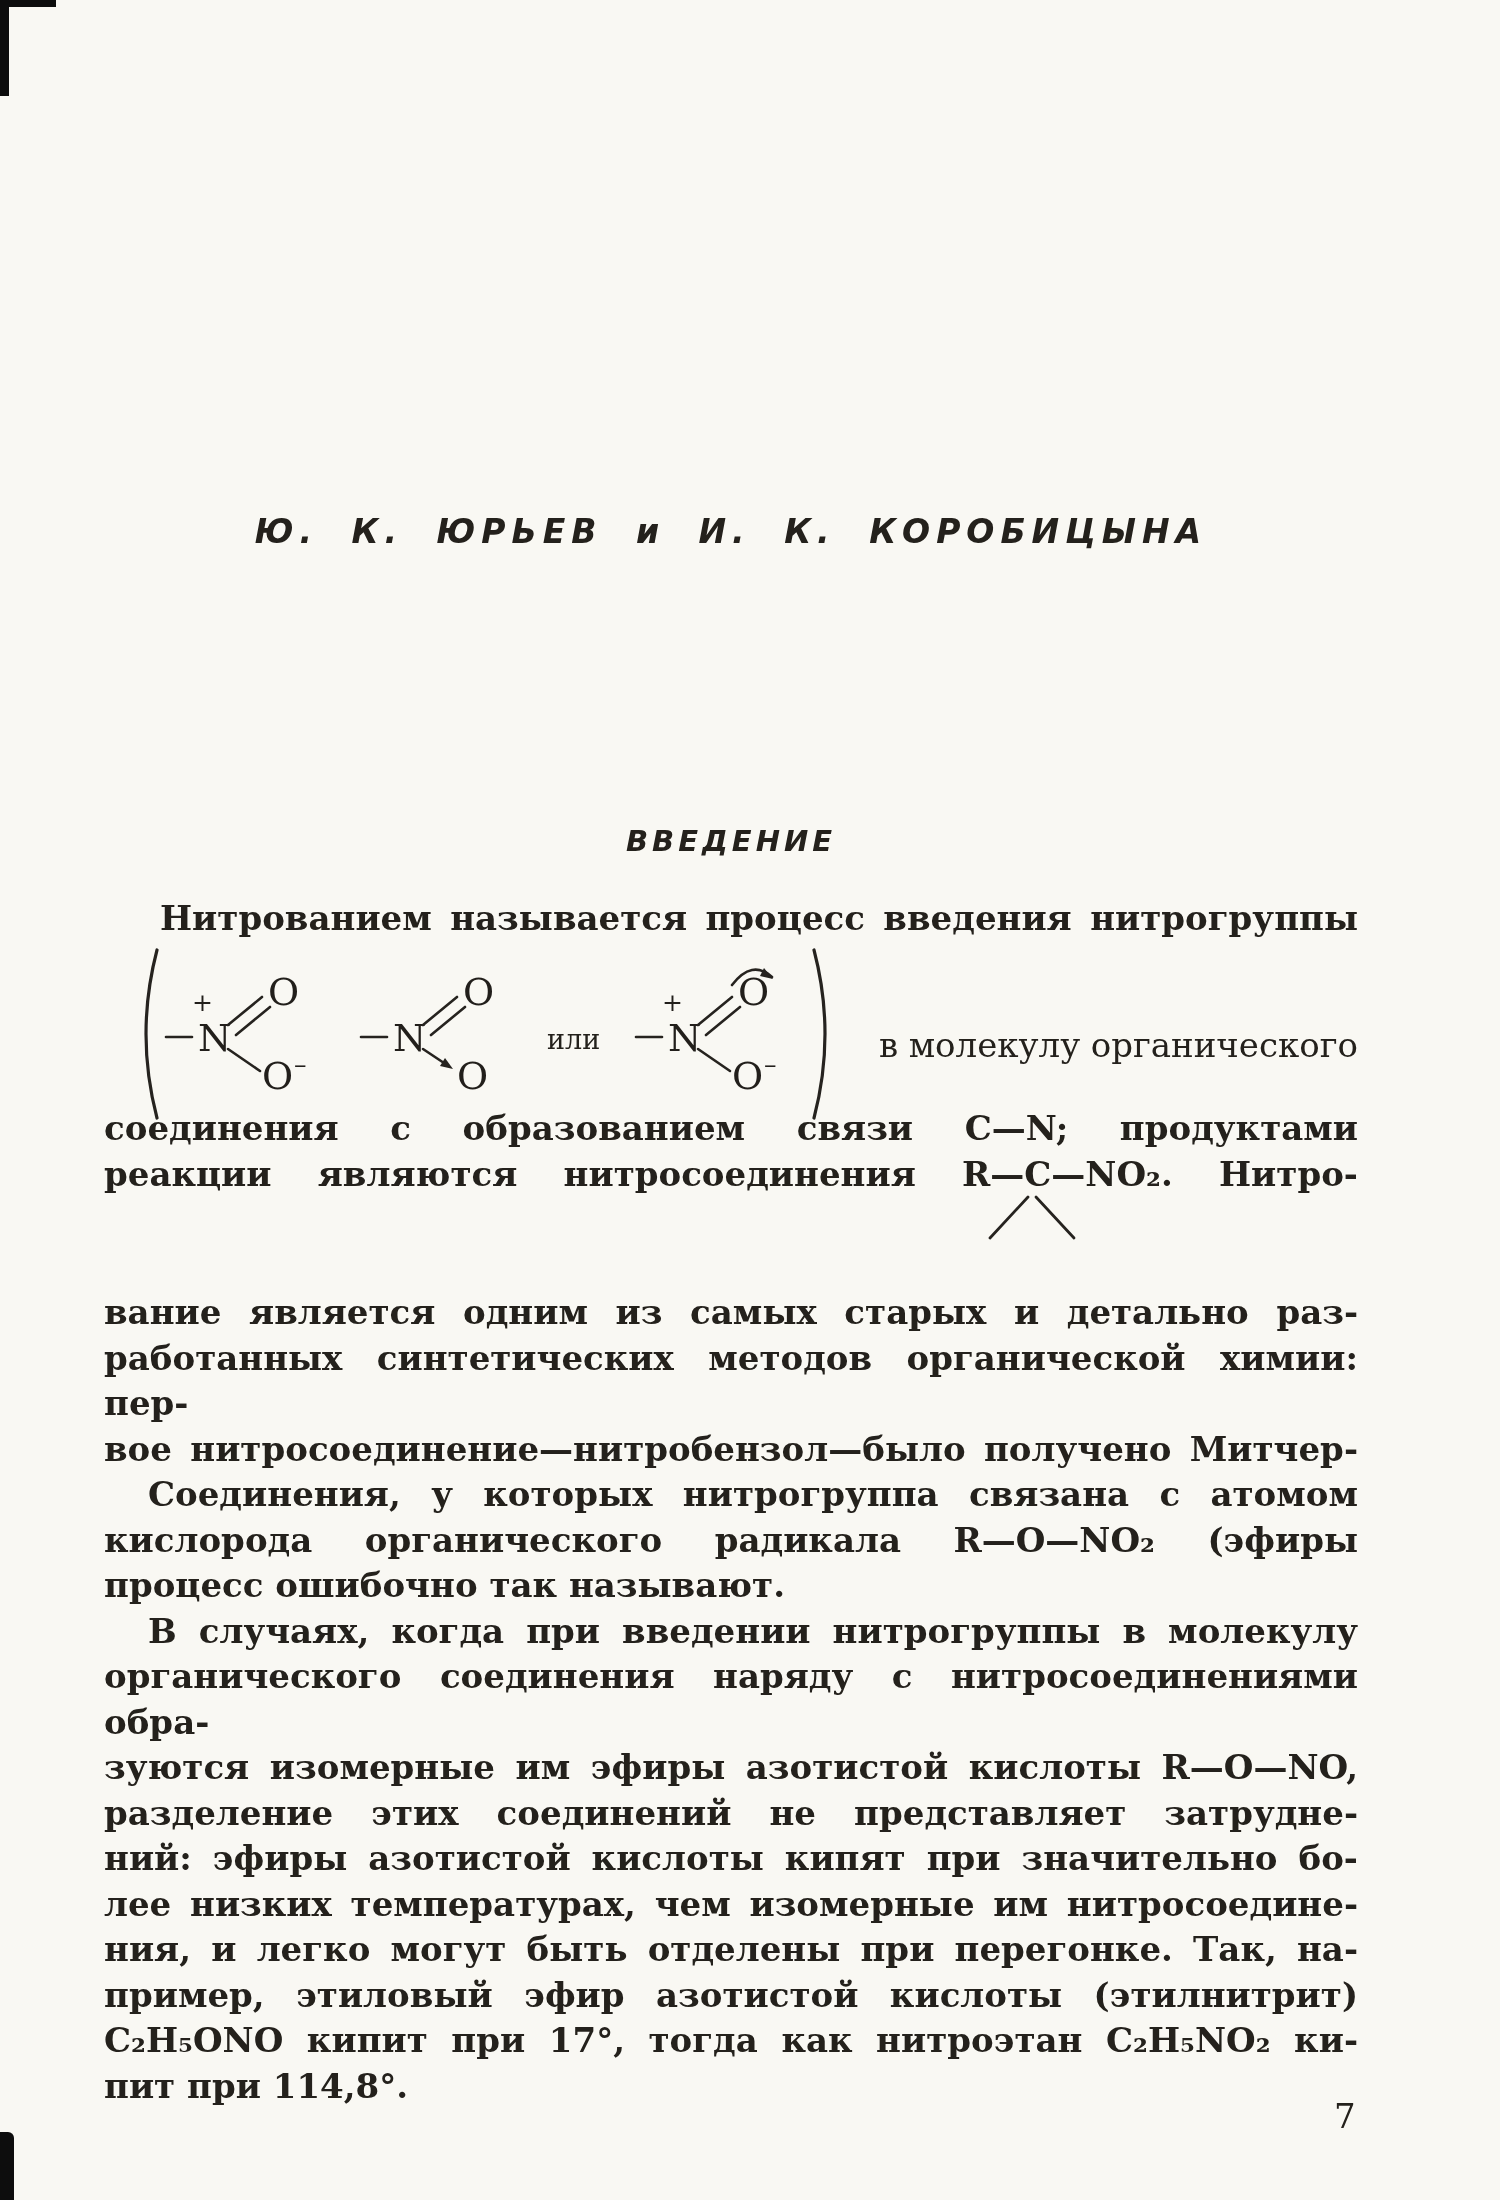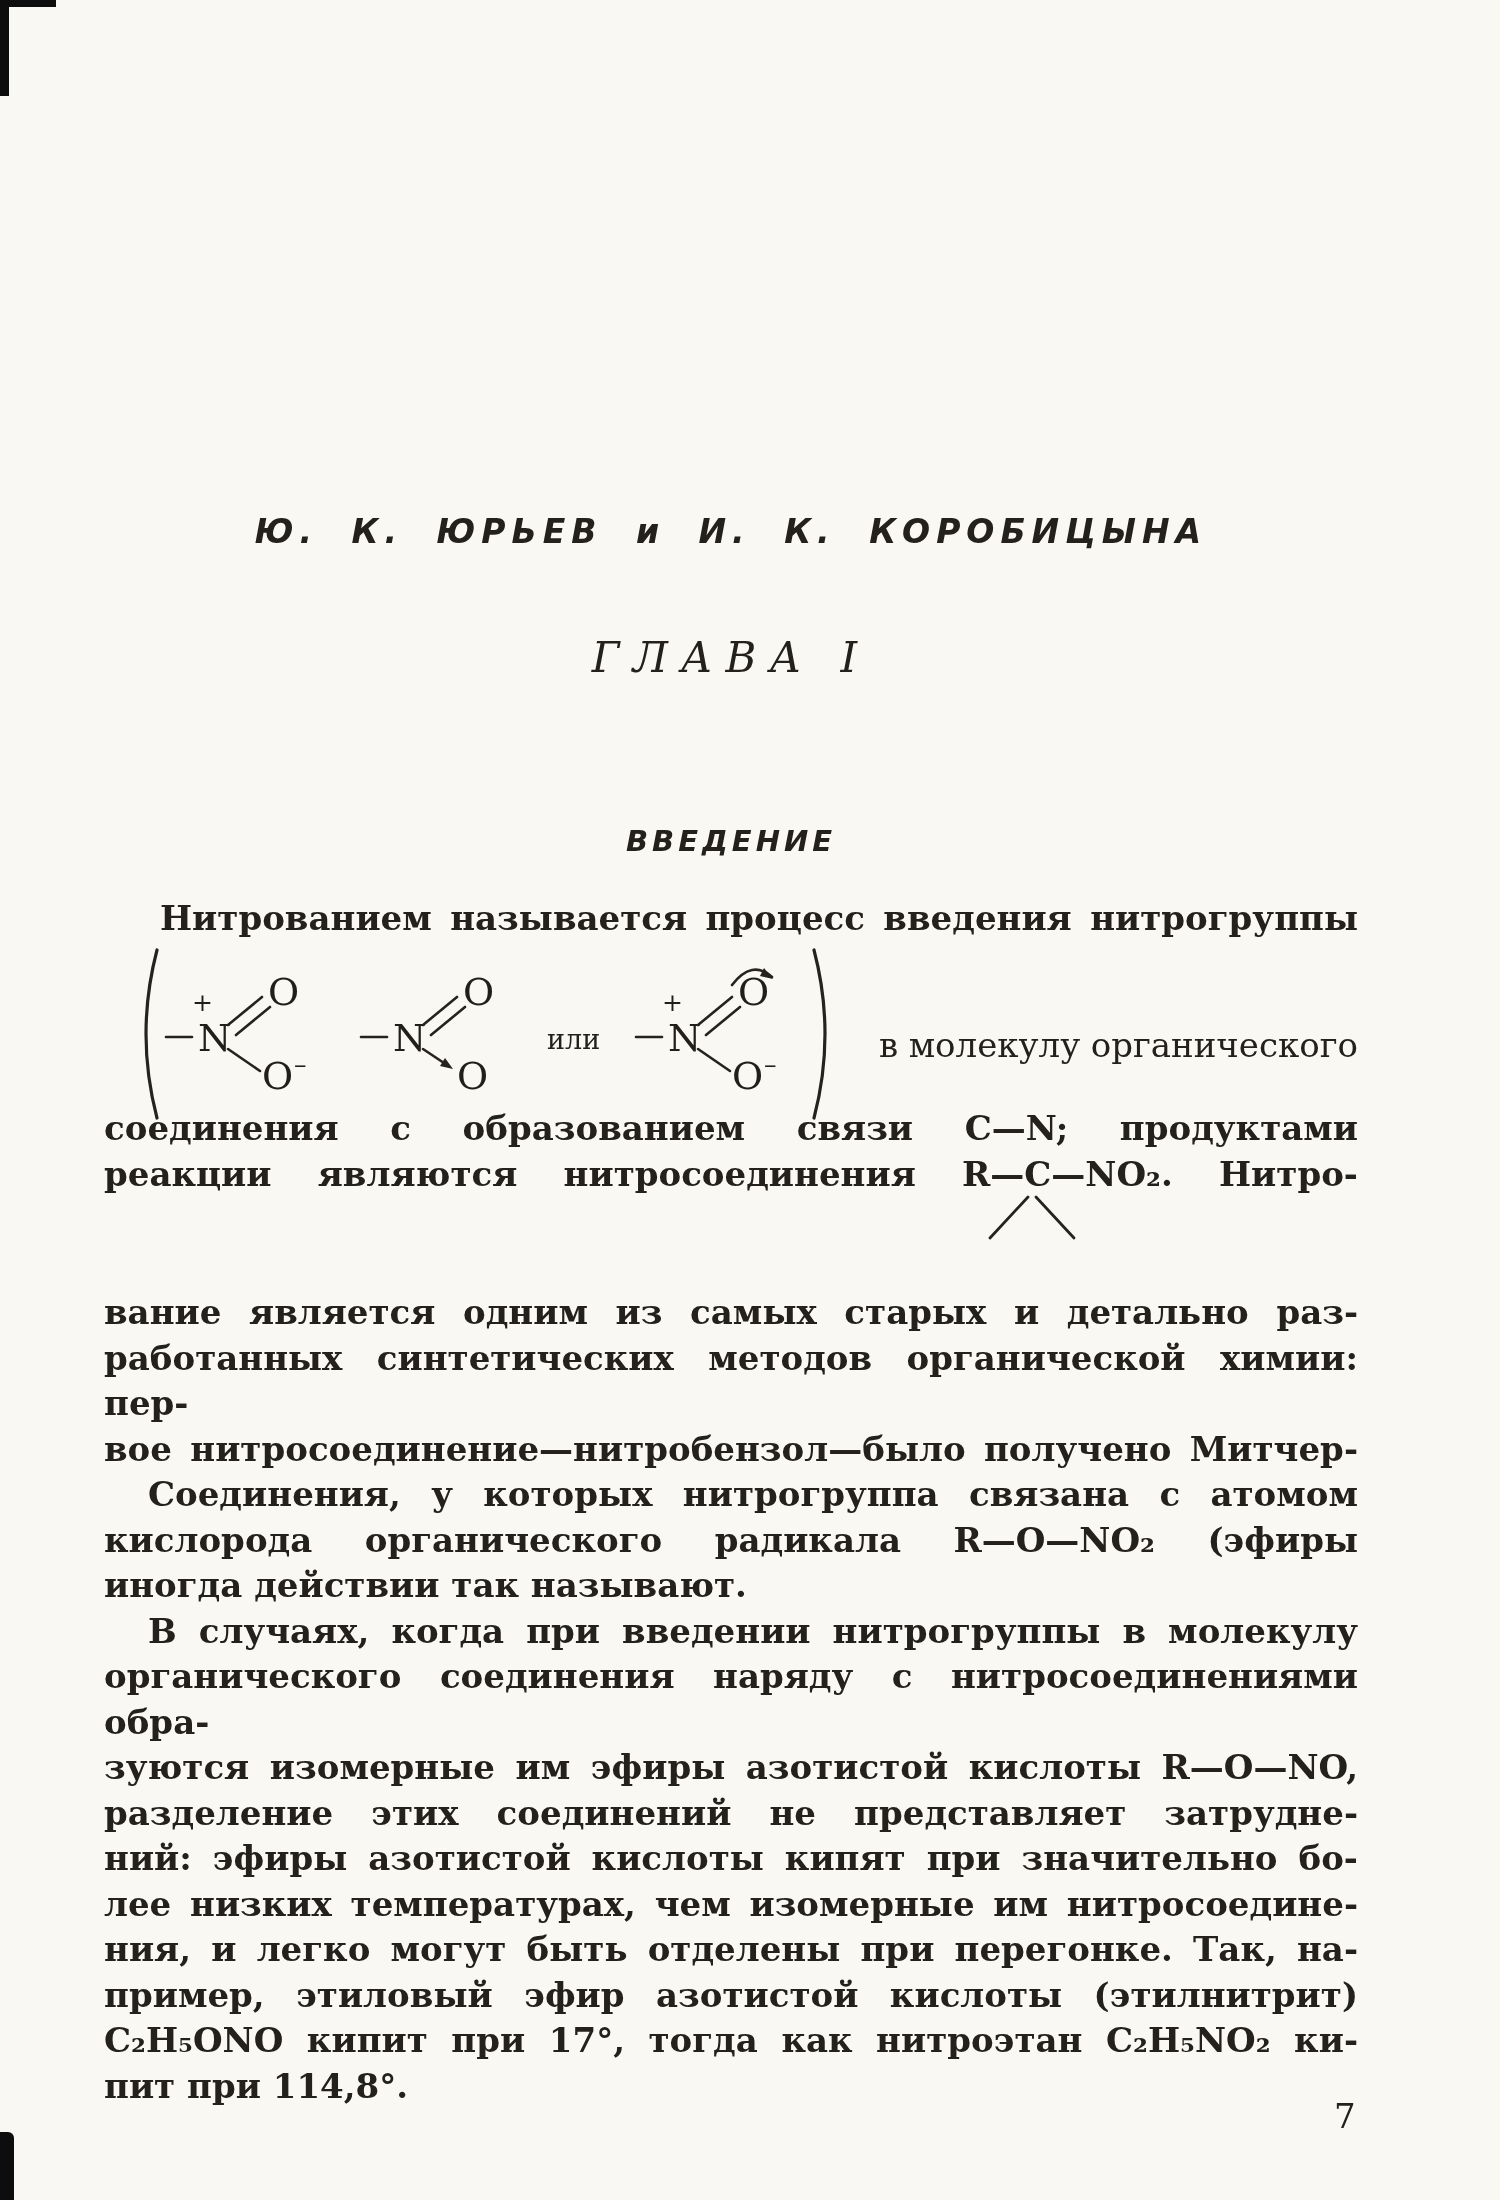--- a/index.html
+++ b/index.html
@@ -84,21 +84,20 @@
 </head>
 <body>
 
 <div class="page">
 
   <div class="artifact art-tl-v"></div>
   <div class="artifact art-tl-h"></div>
   <div class="artifact art-bl"></div>
 
   <div class="headings author-line">Ю. К. ЮРЬЕВ  и  И. К. КОРОБИЦЫНА</div>
-  <div class="headings chapter">ГЛАВА I</div>
   <div class="headings section">ВВЕДЕНИЕ</div>
 
   <div class="textcol intro">Нитрованием называется процесс введения нитрогруппы</div>
 
   <div class="formula-block">
 
     <svg class="abs paren" style="left:28px; top:0;" width="30" height="178" viewBox="0 0 30 178">
       <path d="M25,5 Q3,89 25,173"></path>
     </svg>
 
@@ -175,21 +174,21 @@
       <div class="line">работанных синтетических методов органической химии: пер-</div>
 
       <div class="line">вое нитросоединение—нитробензол—было получено Митчер-</div>
 
 
       <div class="line indent">Соединения, у которых нитрогруппа связана с атомом</div>
 
       <div class="line">кислорода органического радикала R—O—NO₂ (эфиры</div>
 
 
-      <div class="line last">иногда действии так называют.</div>
+      <div class="line last">процесс ошибочно так называют.</div>
 
       <div class="line indent">В случаях, когда при введении нитрогруппы в молекулу</div>
 
       <div class="line">органического соединения наряду с нитросоединениями обра-</div>
 
       <div class="line">зуются изомерные им эфиры азотистой кислоты R—O—NO,</div>
 
       <div class="line">разделение этих соединений не представляет затрудне-</div>
 
       <div class="line">ний: эфиры азотистой кислоты кипят при значительно бо-</div>

